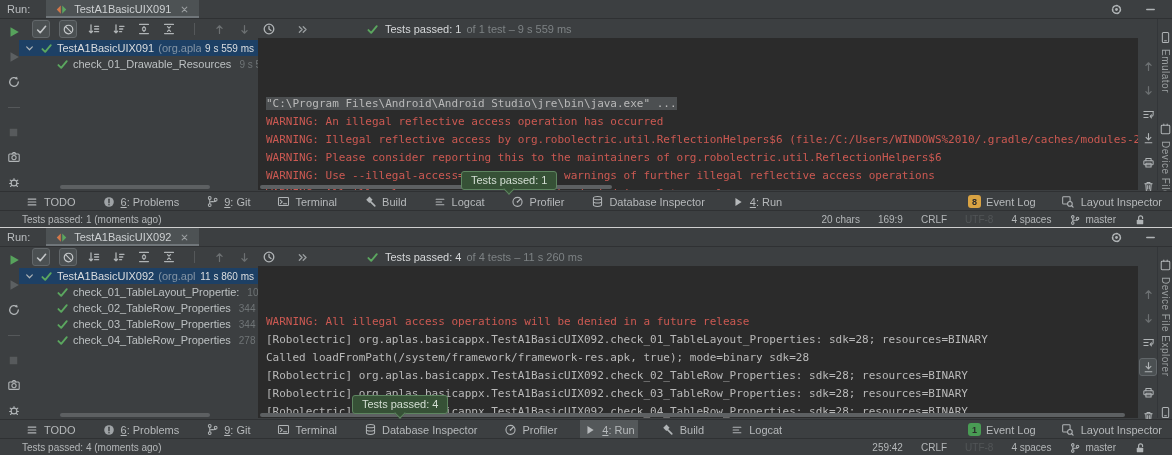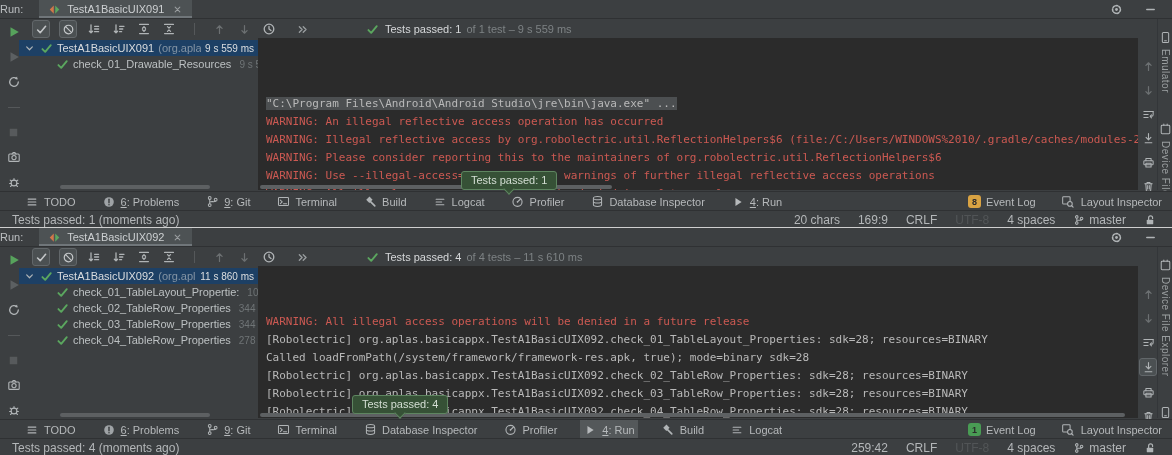--- a/index.html
+++ b/index.html
@@ -4,21 +4,21 @@
 <style>
   html,body{margin:0;padding:0;background:#2b2b2b}
   body{width:1172px;height:455px;overflow:hidden;font-family:"Liberation Sans",sans-serif;
        color:#bbbec0;-webkit-font-smoothing:antialiased;position:relative}
   .panel{position:relative;width:1172px;height:227px;background:#3c3f41;overflow:hidden}
   .divider{height:1px;background:#cfcfcf}
 
   
   .hdr{position:absolute;top:0;left:0;right:0;height:18px;display:flex;align-items:center;
        background:#3c3f41;border-bottom:1px solid #2f3133}
-  .run-label{font-size:11px;color:#bbbec0}
+  .run-label{margin-left:7px;font-size:11px;color:#bbbec0}
   .tab{height:18px;display:flex;align-items:center;gap:5px;margin-left:16px;padding:0 7px;
        background:#4d5254;box-shadow:inset 0 -2px 0 #70767a;font-size:11px;color:#cdd0d2}
   .hdr-right{margin-left:auto;display:flex;align-items:center;gap:18px;margin-right:14px}
 
   
   .ic{display:inline-flex;width:16px;height:16px;align-items:center;justify-content:center;flex:0 0 auto}
   .ic svg{display:block}
   .ic:empty{display:none}
   .dim{opacity:.42}
   .boxed{background:#4b5052;border:1px solid #62676a;border-radius:3px}
@@ -90,22 +90,22 @@
   .btab.sel{background:#54585a}
   .mn{text-decoration:underline}
   .mnsep:not(:empty){margin-right:3px}
   .bright{margin-left:auto;display:flex;align-items:center;gap:24px;margin-right:10px}
   .evlog,.linsp{display:flex;align-items:center;gap:5px;white-space:nowrap}
   .badge{width:13px;height:13px;border-radius:3px;display:flex;align-items:center;justify-content:center;
          font-size:9px;font-weight:bold;color:#2b2b2b}
 
   
   .statusbar{position:absolute;left:0;right:0;top:210px;height:17px;border-top:1px solid #2f3133;
-             display:flex;align-items:center;justify-content:space-between;font-size:12px;color:#b4b7b9;
-             padding:0 12px;background:#3c3f41}
+             display:flex;align-items:center;justify-content:space-between;font-size:10px;color:#b4b7b9;
+             padding:0 22px;background:#3c3f41}
   .st-right{display:flex;align-items:center;gap:18px}
   .st-item{display:flex;align-items:center;gap:4px;white-space:nowrap}
   .st-item .ic{width:12px;height:12px}
   .st-item.dim{color:#6f7375}
 </style>
 </head>
 <body>
 
 <section class="panel p0">
   <div class="hdr">
@@ -682,21 +682,21 @@
       </span>
     </div>
 
   <div class="summary">
     <span class="ic">
         <svg viewBox="0 0 14 14" width="13" height="13" fill="none" stroke="#b0b4b6" stroke-width="1.3" stroke-linecap="round" stroke-linejoin="round">
           <path d="M2.6 7.6 L5.6 10.6 L11.6 3.4" stroke="#5ba75f" stroke-width="2"></path>
         </svg>
       </span>
     <span class="s-strong">Tests passed: 4</span>
-    <span class="s-dim">of 4 tests – 11 s 610 ms</span>
+    <span class="s-dim">of 4 tests – 11 s 260 ms</span>
   </div>
 
   <div class="tree">
 
   <div class="trow sel">
         <span class="ic">
           <svg viewBox="0 0 14 14" width="11" height="11" fill="none" stroke="#b0b4b6" stroke-width="1.3" stroke-linecap="round" stroke-linejoin="round">
             <path d="M3.4 5 L7 8.6 L10.6 5" stroke-width="1.5"></path>
           </svg>
         </span>

